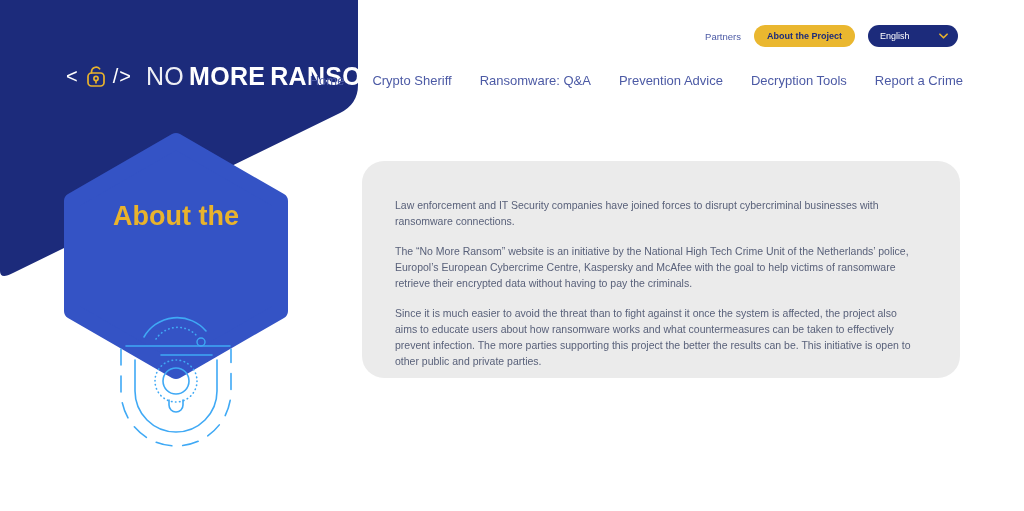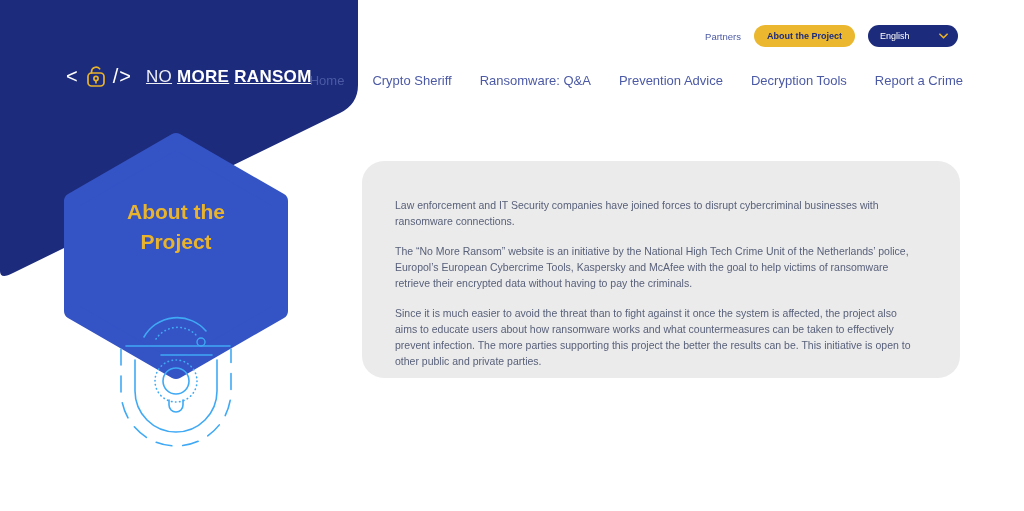--- a/index.html
+++ b/index.html
@@ -34,25 +34,24 @@
     letter-spacing: 1px;
     line-height: 1;
   }
   .logo .lock-svg { width: 26px; height: 26px; display: block; }
   .logo-text {
     display: flex;
     align-items: baseline;
     gap: 5px;
     margin-left: 10px;
     color: #ffffff;
-    font-size: 17px;
+    font-size: 25px;
     line-height: 1;
     letter-spacing: 0.3px;
     white-space: nowrap;
-    text-decoration: underline;
   }
   .logo-text .w-thin { font-weight: 300; opacity: 0.92; }
   .logo-text .w-bold { font-weight: 700; }
   .logo-text .w-heavy { font-weight: 800; }
   
   .topbar {
     position: absolute;
     top: 25px;
     right: 66px;
     height: 22px;
@@ -109,21 +108,21 @@
     white-space: nowrap;
     cursor: pointer;
   }
   
   .hex-title {
     position: absolute;
     left: 76px; top: 197px;
     width: 200px;
     text-align: center;
     color: #E9B32C;
-    font-size: 21px;
+    font-size: 27px;
     font-weight: 700;
     line-height: 1.45;
   }
   
   .panel {
     position: absolute;
     left: 362px; top: 161px;
     width: 598px; height: 217px;
     background: #EBEBEB;
     border-radius: 22px;
@@ -199,22 +198,21 @@
     <a>Home</a>
     <a>Crypto Sheriff</a>
     <a>Ransomware: Q&amp;A</a>
     <a>Prevention Advice</a>
     <a>Decryption Tools</a>
     <a>Report a Crime</a>
   </nav>
 
   <div class="hex-title">
     <div>About the</div>
-    <div>Project</div>
   </div>
 
   <section class="panel">
     <p>Law enforcement and IT Security companies have joined forces to disrupt cybercriminal businesses with ransomware connections.</p>
-    <p>The “No More Ransom” website is an initiative by the National High Tech Crime Unit of the Netherlands’ police, Europol’s European Cybercrime Tools, Kaspersky and McAfee with the goal to help victims of ransomware retrieve their encrypted data without having to pay the criminals.</p>
+    <p>The “No More Ransom” website is an initiative by the National High Tech Crime Unit of the Netherlands’ police, Europol’s European Cybercrime Centre, Kaspersky and McAfee with the goal to help victims of ransomware retrieve their encrypted data without having to pay the criminals.</p>
     <p>Since it is much easier to avoid the threat than to fight against it once the system is affected, the project also aims to educate users about how ransomware works and what countermeasures can be taken to effectively prevent infection. The more parties supporting this project the better the results can be. This initiative is open to other public and private parties.</p>
   </section>
 
 </div>
 
 </body></html>

